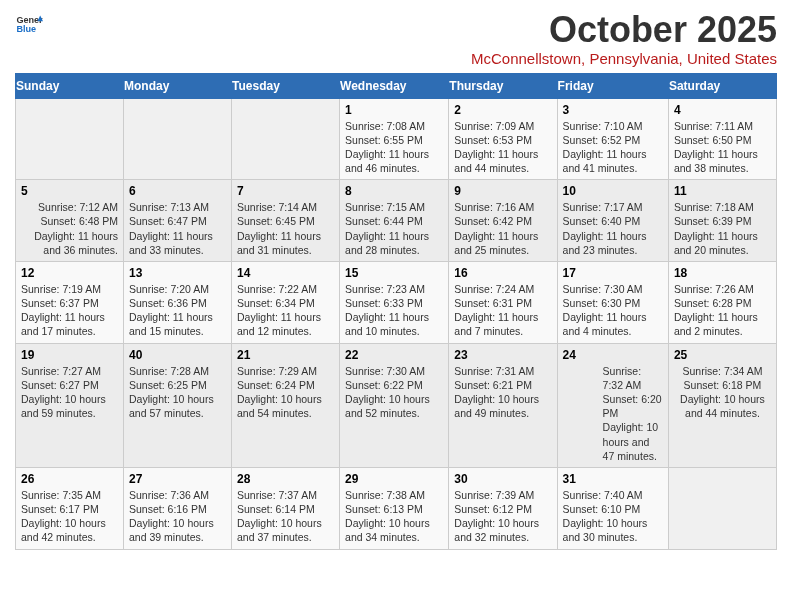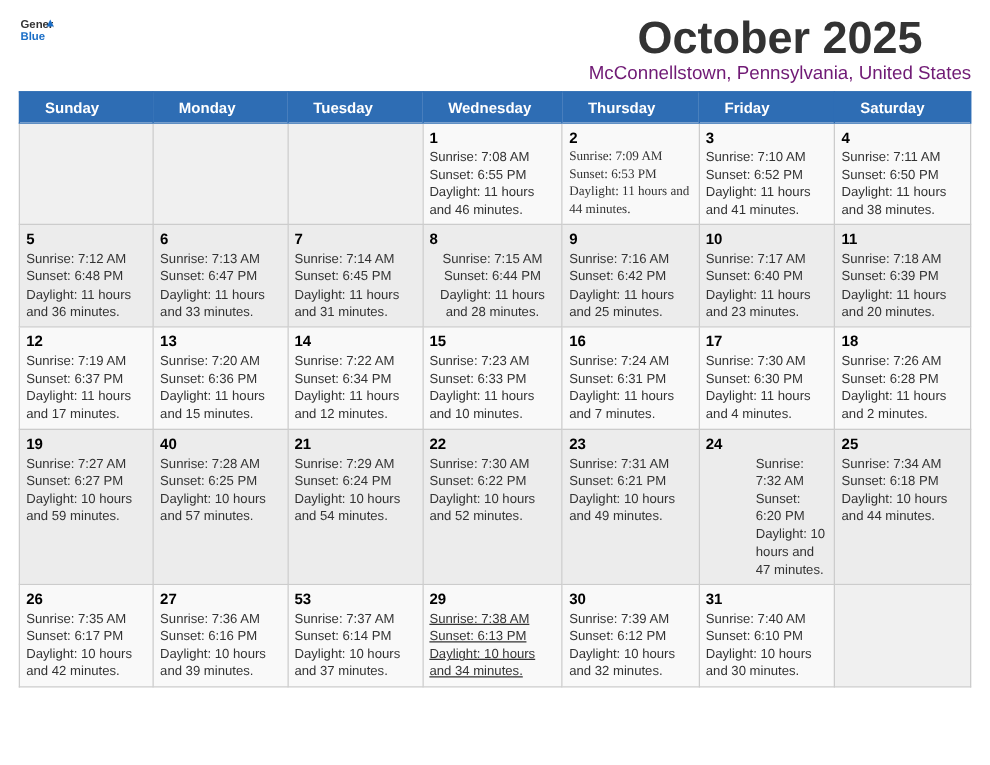--- a/index.html
+++ b/index.html
@@ -23,43 +23,43 @@
     .logo {
       display: flex;
       align-items: center;
       gap: 4px;
     }
     .logo-icon {
       width: 28px;
       height: 28px;
     }
     .title-section {
-      text-align: center;
+      text-align: right;
     }
     .main-title {
       font-size: 36px;
       font-weight: bold;
       color: #333;
       line-height: 1.1;
     }
     .subtitle {
       font-size: 15px;
-      color: #701a75;
+      color: #b91c1c;
     }
     .calendar-table {
       width: 100%;
       border-collapse: collapse;
       margin-top: 6px;
       font-size: 11px;
     }
     .calendar-table thead th {
       background-color: #2e6db4;
       color: #fff;
       text-align: left;
-      padding: 5px 20px;
+      padding: 5px 0;
       font-size: 12px;
       border: 1px solid #2e6db4;
     }
     .calendar-table tbody td {
       border: 1px solid #ccc;
       vertical-align: top;
       padding: 4px 5px;
       width: 113px;
       min-height: 80px;
       background: #fff;
@@ -121,59 +121,59 @@
           <td class="empty-cell"></td>
           <td class="empty-cell"></td>
           <td>
             <span class="day-number">1</span>
             <div class="day-info" style="white-space: pre-line;">Sunrise: 7:08 AM
 Sunset: 6:55 PM
 Daylight: 11 hours and 46 minutes.</div>
           </td>
           <td>
             <span class="day-number">2</span>
-            <div class="day-info" style="white-space: pre-line; font-family: Liberation Serif, serif;">Sunrise: 7:09 AM
+            <div class="day-info" style="white-space: pre-line;">Sunrise: 7:09 AM
 Sunset: 6:53 PM
 Daylight: 11 hours and 44 minutes.</div>
           </td>
           <td>
             <span class="day-number">3</span>
             <div class="day-info" style="white-space: pre-line;">Sunrise: 7:10 AM
 Sunset: 6:52 PM
 Daylight: 11 hours and 41 minutes.</div>
           </td>
           <td>
             <span class="day-number">4</span>
             <div class="day-info" style="white-space: pre-line;">Sunrise: 7:11 AM
 Sunset: 6:50 PM
 Daylight: 11 hours and 38 minutes.</div>
           </td>
         </tr>
         <tr>
           <td>
             <span class="day-number">5</span>
-            <div class="day-info" style="white-space: pre-line;">Sunrise: 7:12 AM
+            <div class="day-info" style="white-space: pre-line; text-align: right;">Sunrise: 7:12 AM
 Sunset: 6:48 PM
 Daylight: 11 hours and 36 minutes.</div>
           </td>
           <td>
             <span class="day-number">6</span>
             <div class="day-info" style="white-space: pre-line;">Sunrise: 7:13 AM
 Sunset: 6:47 PM
 Daylight: 11 hours and 33 minutes.</div>
           </td>
           <td>
             <span class="day-number">7</span>
             <div class="day-info" style="white-space: pre-line;">Sunrise: 7:14 AM
 Sunset: 6:45 PM
 Daylight: 11 hours and 31 minutes.</div>
           </td>
           <td>
             <span class="day-number">8</span>
-            <div class="day-info" style="white-space: pre-line; text-align: center;">Sunrise: 7:15 AM
+            <div class="day-info" style="white-space: pre-line;">Sunrise: 7:15 AM
 Sunset: 6:44 PM
 Daylight: 11 hours and 28 minutes.</div>
           </td>
           <td>
             <span class="day-number">9</span>
             <div class="day-info" style="white-space: pre-line;">Sunrise: 7:16 AM
 Sunset: 6:42 PM
 Daylight: 11 hours and 25 minutes.</div>
           </td>
           <td>
@@ -265,47 +265,47 @@
 Daylight: 10 hours and 49 minutes.</div>
           </td>
           <td>
             <span class="day-number">24</span>
             <div class="day-info" style="white-space: pre-line; margin-left: 40px;">Sunrise: 7:32 AM
 Sunset: 6:20 PM
 Daylight: 10 hours and 47 minutes.</div>
           </td>
           <td>
             <span class="day-number">25</span>
-            <div class="day-info" style="white-space: pre-line;">Sunrise: 7:34 AM
+            <div class="day-info" style="white-space: pre-line; text-align: center;">Sunrise: 7:34 AM
 Sunset: 6:18 PM
 Daylight: 10 hours and 44 minutes.</div>
           </td>
         </tr>
         <tr>
           <td>
             <span class="day-number">26</span>
             <div class="day-info" style="white-space: pre-line;">Sunrise: 7:35 AM
 Sunset: 6:17 PM
 Daylight: 10 hours and 42 minutes.</div>
           </td>
           <td>
             <span class="day-number">27</span>
             <div class="day-info" style="white-space: pre-line;">Sunrise: 7:36 AM
 Sunset: 6:16 PM
 Daylight: 10 hours and 39 minutes.</div>
           </td>
           <td>
-            <span class="day-number">53</span>
+            <span class="day-number">28</span>
             <div class="day-info" style="white-space: pre-line;">Sunrise: 7:37 AM
 Sunset: 6:14 PM
 Daylight: 10 hours and 37 minutes.</div>
           </td>
           <td>
             <span class="day-number">29</span>
-            <div class="day-info" style="white-space: pre-line; text-decoration: underline;">Sunrise: 7:38 AM
+            <div class="day-info" style="white-space: pre-line;">Sunrise: 7:38 AM
 Sunset: 6:13 PM
 Daylight: 10 hours and 34 minutes.</div>
           </td>
           <td>
             <span class="day-number">30</span>
             <div class="day-info" style="white-space: pre-line;">Sunrise: 7:39 AM
 Sunset: 6:12 PM
 Daylight: 10 hours and 32 minutes.</div>
           </td>
           <td>

